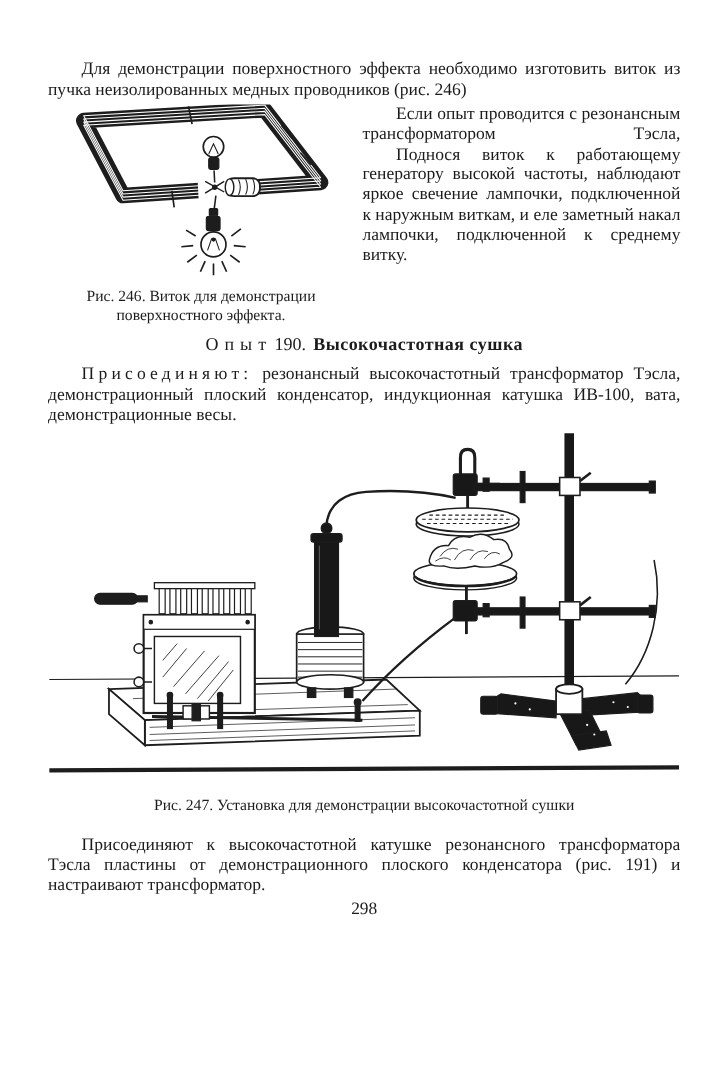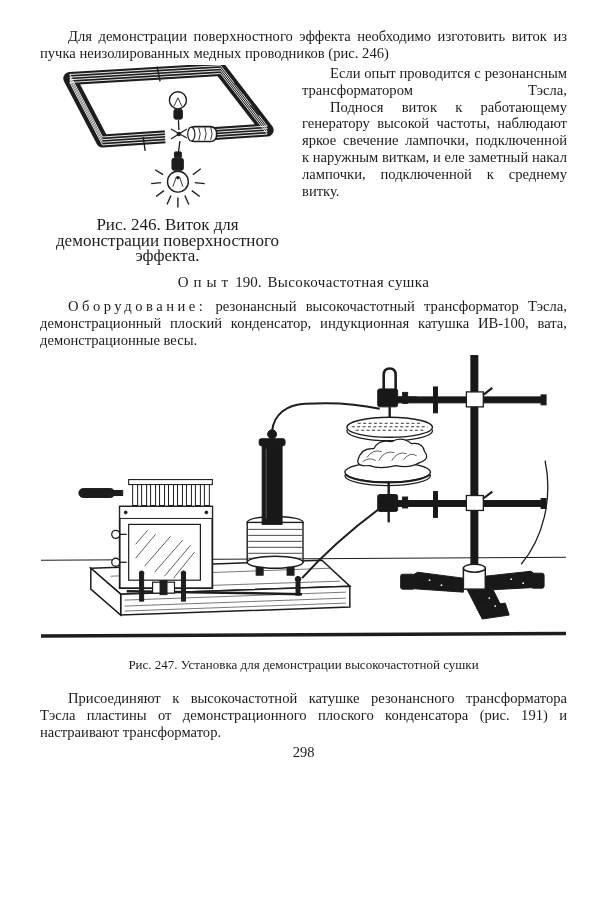--- a/index.html
+++ b/index.html
@@ -1,30 +1,30 @@
 <!DOCTYPE html>
 <html lang="ru"><head>
 <meta charset="utf-8">
 <style>
   html,body{margin:0;padding:0;background:#ffffff;}
   body{width:600px;height:904px;overflow:hidden;
        font-family:"Liberation Serif","DejaVu Serif",serif;color:#1c1c1c;}
-  .page{box-sizing:border-box;width:600px;height:904px;padding:28px 33px 0 40px;position:relative;}
+  .page{box-sizing:border-box;width:600px;height:904px;padding:50px 33px 0 40px;position:relative;}
   p{margin:0;font-size:14.6px;line-height:17px;text-align:justify;}
   .indent{text-indent:28px;}
   .fig-row{display:flex;margin-top:3px;}
   .fig-left{width:255px;flex:none;}
   .fig-right{flex:1;padding-left:7px;}
   .fig-right p{line-height:16.8px;}
   .force-just{text-align-last:justify;}
-  .fig-caption{font-size:17px;line-height:15.5px;text-align:center;margin-top:6px;padding:0 8px;}
+  .fig-caption{font-size:13px;line-height:15.5px;text-align:center;margin-top:6px;padding:0 8px;}
   .heading{font-size:15px;text-align:center;margin-top:10px;margin-bottom:7px;}
   .heading .sp{letter-spacing:5px;}
   .heading .num{margin-left:2px;margin-right:6px;}
-  .heading .ttl{font-weight:normal;letter-spacing:.4px;text-align:center;}
+  .heading .ttl{font-weight:bold;letter-spacing:.4px;text-align:center;}
   .lead{letter-spacing:3.5px;}
   .fig247{text-align:center;margin-top:5px;}
   .fig247-caption{font-size:13px;text-align:center;margin-top:9px;}
   .closing{margin-top:17px;}
   .pagenum{font-size:14.5px;margin-top:3px;text-align:center;}
   svg{display:block;}
 </style>
 </head>
 <body>
 
@@ -93,21 +93,21 @@
       <p class="indent force-just">Если опыт проводится с резонансным трансформатором Тэсла,</p>
       <p class="indent">Поднося виток к работающему генератору высокой частоты, наблюдают яркое свечение лампочки, подключенной к наружным виткам, и еле заметный накал лампочки, подключенной к среднему витку.</p>
     </div>
   </div>
 
 
   <div class="heading">
     <span class="sp">Опыт</span><span class="num">190.</span><span class="ttl">Высокочастотная сушка</span>
   </div>
 
-  <p class="indent"><span class="lead">Оборудование:</span><span> резонансный высокочастотный трансформатор Тэсла, демонстрационный плоский конденсатор, индукционная катушка ИВ-100, вата, демонстрационные весы.</span></p>
+  <p class="indent"><span class="lead">Присоединяют:</span><span> резонансный высокочастотный трансформатор Тэсла, демонстрационный плоский конденсатор, индукционная катушка ИВ-100, вата, демонстрационные весы.</span></p>
 
   <figure class="fig247" style="margin:0;font-family:Liberation Serif, serif;">
     <svg width="525" height="299" viewBox="0 0 527 300" style="margin:0 auto;">
       <line x1="0" y1="212" x2="527" y2="209" stroke="#1d1d1d" stroke-width="1"></line>
       <line x1="0" y1="288" x2="527" y2="285.5" stroke="#1d1d1d" stroke-width="3.5"></line>
 
       <g stroke="#1d1d1d" fill="#ffffff">
         <path d="M50 220 L282 212 L310 238 L80 246 Z" stroke-width="1.5"></path>
         <path d="M80 246 L310 238 L310 259 L80 267 Z" stroke-width="1.5"></path>
         <path d="M50 220 L80 246 L80 267 L50 241 Z" stroke-width="1.5"></path>

